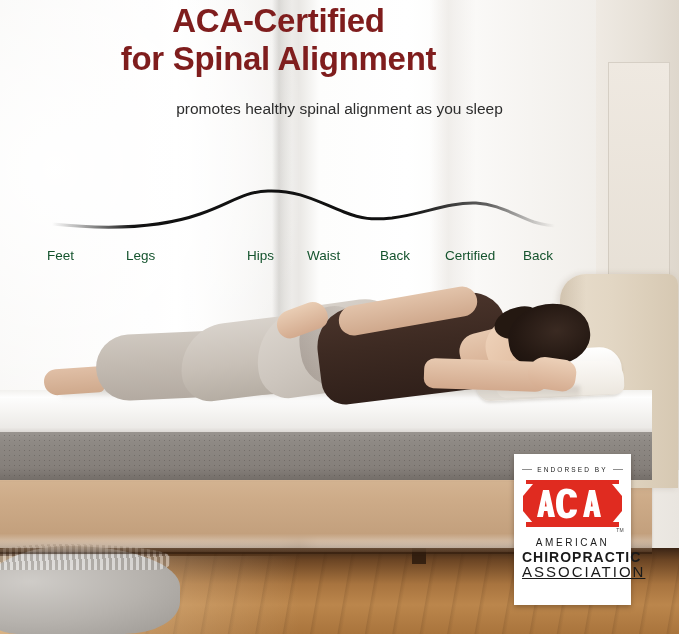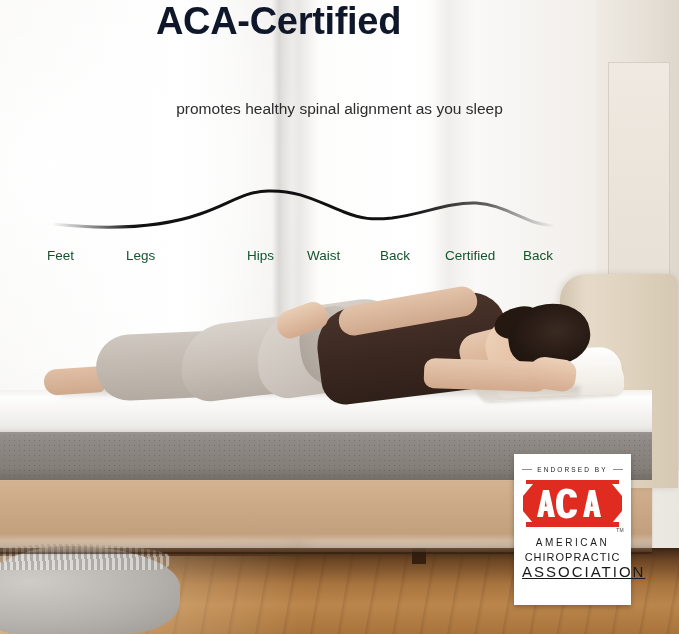--- a/index.html
+++ b/index.html
@@ -252,22 +252,22 @@
   .body-shadow {
     left: 60px; top: 386px; width: 520px; height: 14px;
     background: linear-gradient(to bottom, rgba(120,108,96,.28), rgba(120,108,96,0));
     filter: blur(2px);
   }
 
   
   .headline {
     left: 0; top: 0px; width: 557px;
     text-align: center;
-    color: #0f172a;
-    font-size: 38px;
+    color: #7f1d1d;
+    font-size: 33px;
     font-weight: bold;
     line-height: 38px;
     letter-spacing: -0.3px;
   }
   .headline .l1 { display:block; padding-top: 2px; }
   .headline .l2 { display:block; }
   .subtitle {
     left: 0; top: 98px; width: 679px;
     text-align: center;
     color: #2d2d2d;
@@ -353,22 +353,22 @@
     color: #1a1a1a;
   }
   .badge-name .n1 {
     display: block;
     font-size: 10px;
     letter-spacing: 2.6px;
     line-height: 14px;
   }
   .badge-name .n2 {
     display: block;
-    font-size: 11px;
-    font-weight: normal;
+    font-size: 14px;
+    font-weight: bold;
     letter-spacing: 1.0px;
     line-height: 15px;
   }
   .badge-name .n3 {
     display: block;
     font-size: 15px;
     letter-spacing: 2.0px;
     line-height: 14px;
     text-decoration: underline;
   }
@@ -415,20 +415,21 @@
   <div class="layer hand-on-knee"></div>
   <div class="layer neck"></div>
   <div class="layer head"></div>
   <div class="layer hair2"></div>
   <div class="layer hair"></div>
   <div class="layer forearm"></div>
   <div class="layer hand"></div>
 
   <div class="layer headline">
     <span class="l1">ACA-Certified</span>
+    <span class="l2">for Spinal Alignment</span>
   </div>
 
   <div class="layer subtitle">
     <span class="s2">promotes healthy spinal alignment as you sleep</span>
   </div>
 
   <svg class="layer spine-svg" viewBox="0 0 679 70">
     <defs>
       <linearGradient id="spinefade" x1="0" y1="0" x2="1" y2="0">
         <stop offset="0%" stop-color="#111111" stop-opacity="0"></stop>

